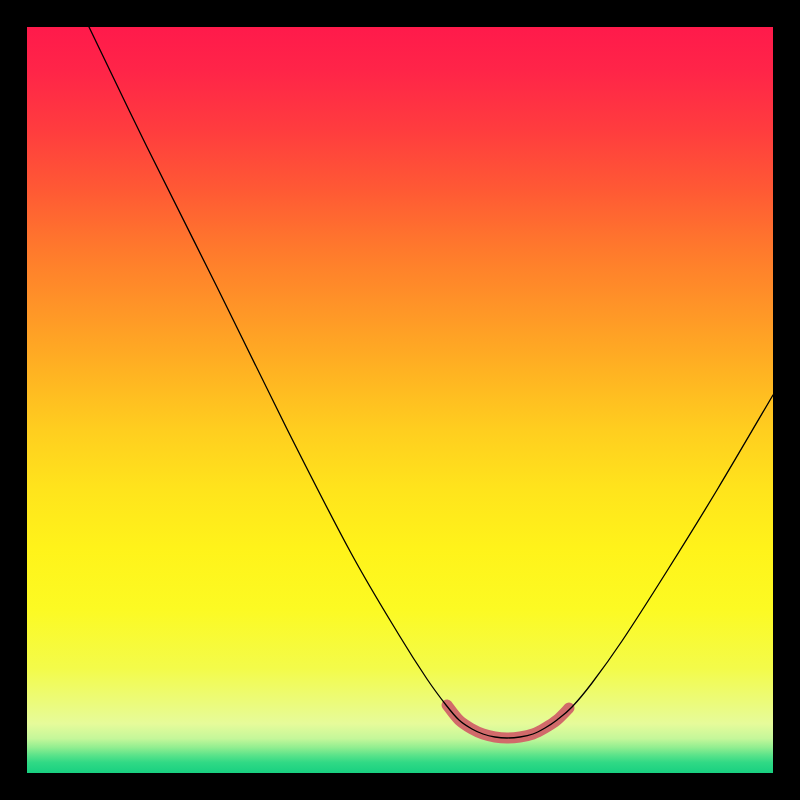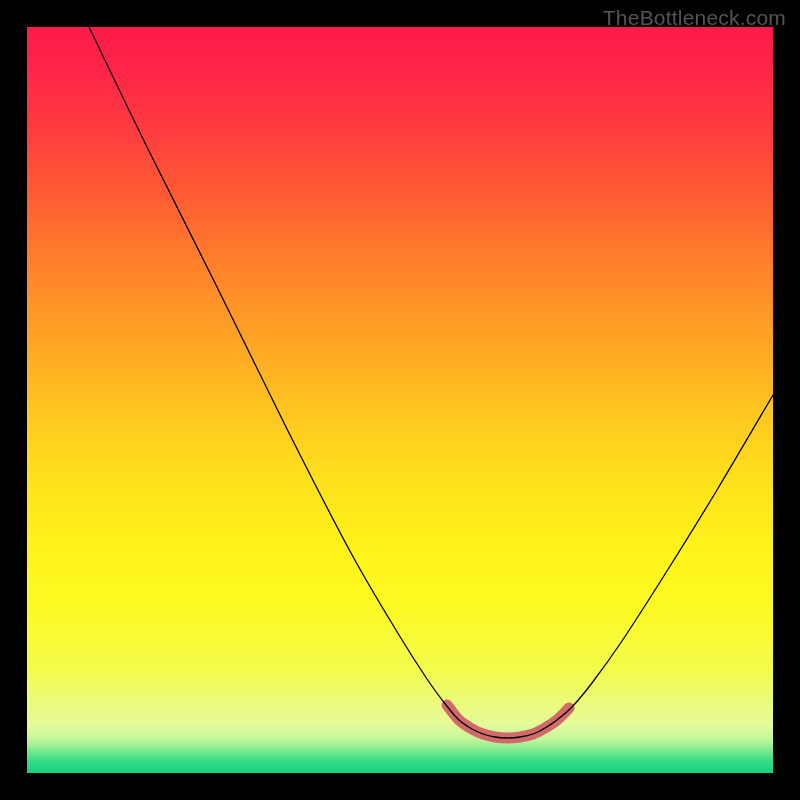--- a/index.html
+++ b/index.html
@@ -39,21 +39,20 @@
   svg {
     display: block;
     width: 100%;
     height: 100%;
   }
 </style>
 </head>
 <body>
 
 <div class="frame">
-  <div class="watermark">TheBottleneck.com</div>
   <div class="plot-area">
     <svg id="chart-svg" viewBox="0 0 746 746" preserveAspectRatio="none">
       <defs>
         <linearGradient id="bg-grad" x1="0" y1="0" x2="0" y2="1">
             <stop offset="0.00%" stop-color="#ff1a4b"></stop>
             <stop offset="6.00%" stop-color="#ff2548"></stop>
             <stop offset="14.00%" stop-color="#ff3d3e"></stop>
             <stop offset="22.00%" stop-color="#ff5a34"></stop>
             <stop offset="30.00%" stop-color="#ff7a2c"></stop>
             <stop offset="38.00%" stop-color="#ff9627"></stop>

